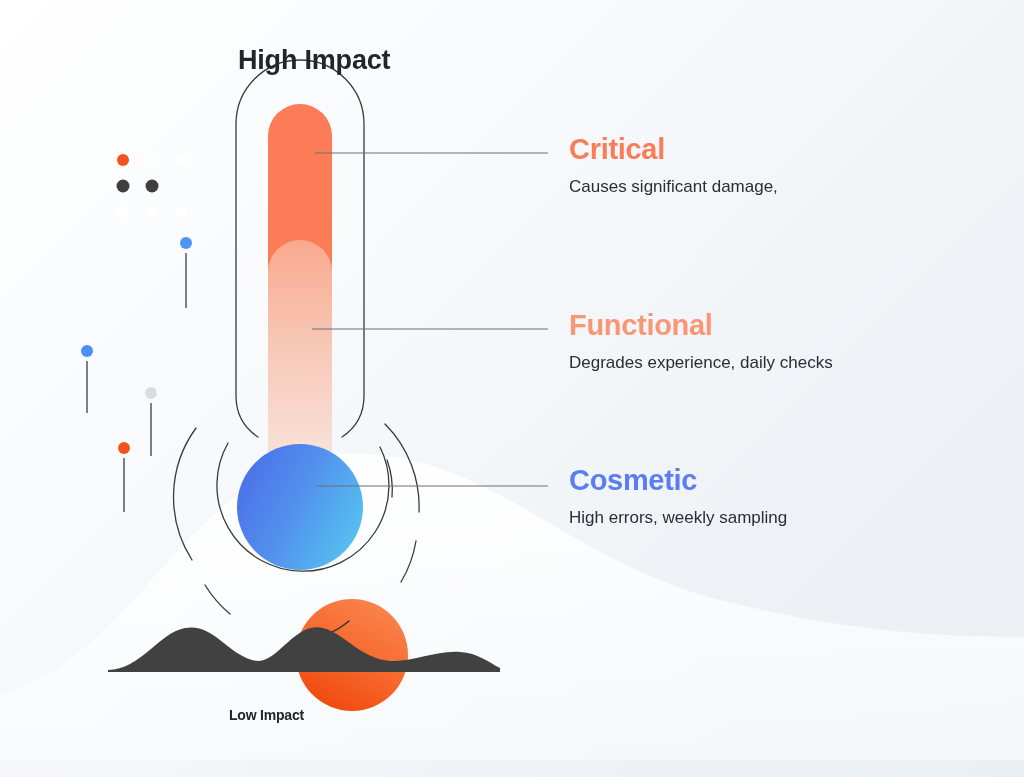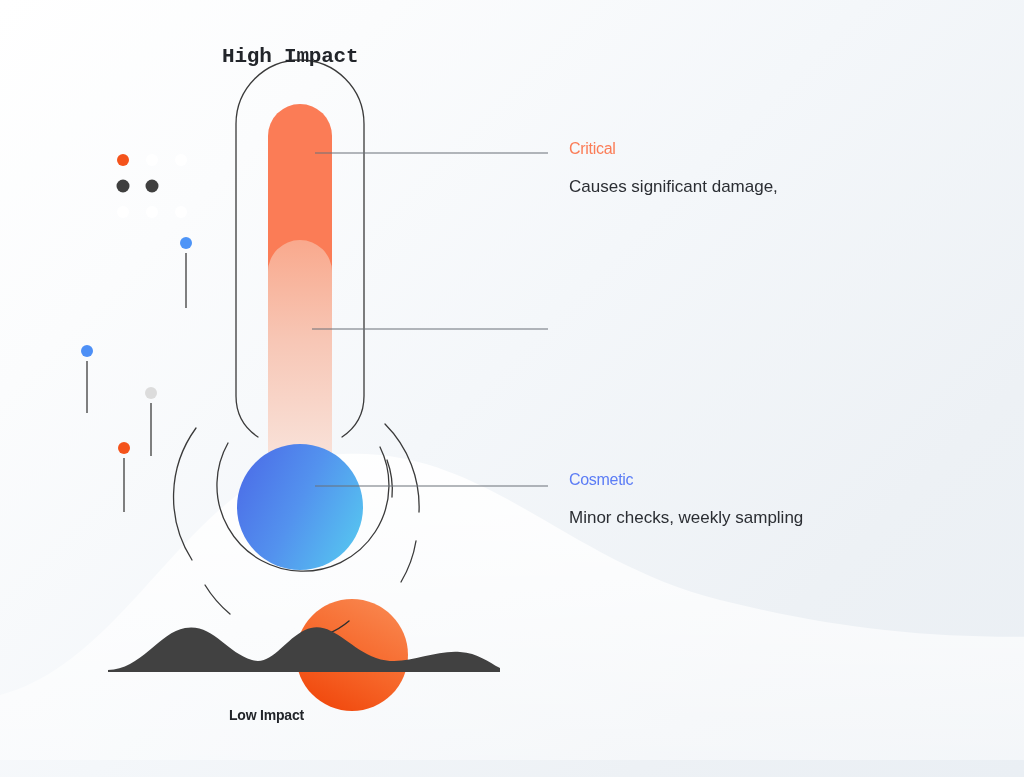--- a/index.html
+++ b/index.html
@@ -39,44 +39,43 @@
 
   
   .axis-label {
     position: absolute;
     font-weight: bold;
     color: #22252a;
     letter-spacing: -0.2px;
     white-space: nowrap;
   }
   #label-high {
-    left: 222px;
+    left: 238px;
     top: 45px;
-    font-size: 21px;
-    font-family: Liberation Mono, monospace;
+    font-size: 27px;
   }
   #label-low {
     left: 229px;
     top: 707px;
     font-size: 14px;
   }
 
   
   .legend-block {
     position: absolute;
     left: 569px;
     width: 400px;
   }
   #legend-critical   { top: 134px; }
   #legend-functional { top: 310px; }
   #legend-cosmetic   { top: 465px; }
 
   .legend-title {
-    font-size: 16px;
-    font-weight: normal;
+    font-size: 29px;
+    font-weight: bold;
     letter-spacing: -0.3px;
     line-height: 30px;
     margin: 0 0 10px 0;
     white-space: nowrap;
   }
   .legend-desc {
     font-size: 17px;
     line-height: 25px;
     color: #2b2e33;
     margin: 0;
@@ -225,21 +224,27 @@
 
   <div class="axis-label" id="label-low">Low Impact</div>
 
   <div class="legend-block" id="legend-critical">
     <div class="legend-title t-critical">Critical</div>
     <div class="legend-desc">
       <span class="ln">Causes significant damage,</span>
     </div>
   </div>
 
+  <div class="legend-block" id="legend-functional">
+    <div class="legend-title t-functional">Functional</div>
+    <div class="legend-desc">
+      <span class="ln">Degrades experience, daily checks</span>
+    </div>
+  </div>
 
   <div class="legend-block" id="legend-cosmetic">
     <div class="legend-title t-cosmetic">Cosmetic</div>
     <div class="legend-desc">
-      <span class="ln">Minor checks, weekly sampling</span>
+      <span class="ln">High errors, weekly sampling</span>
     </div>
   </div>
 
 </div>
 
 </body></html>

